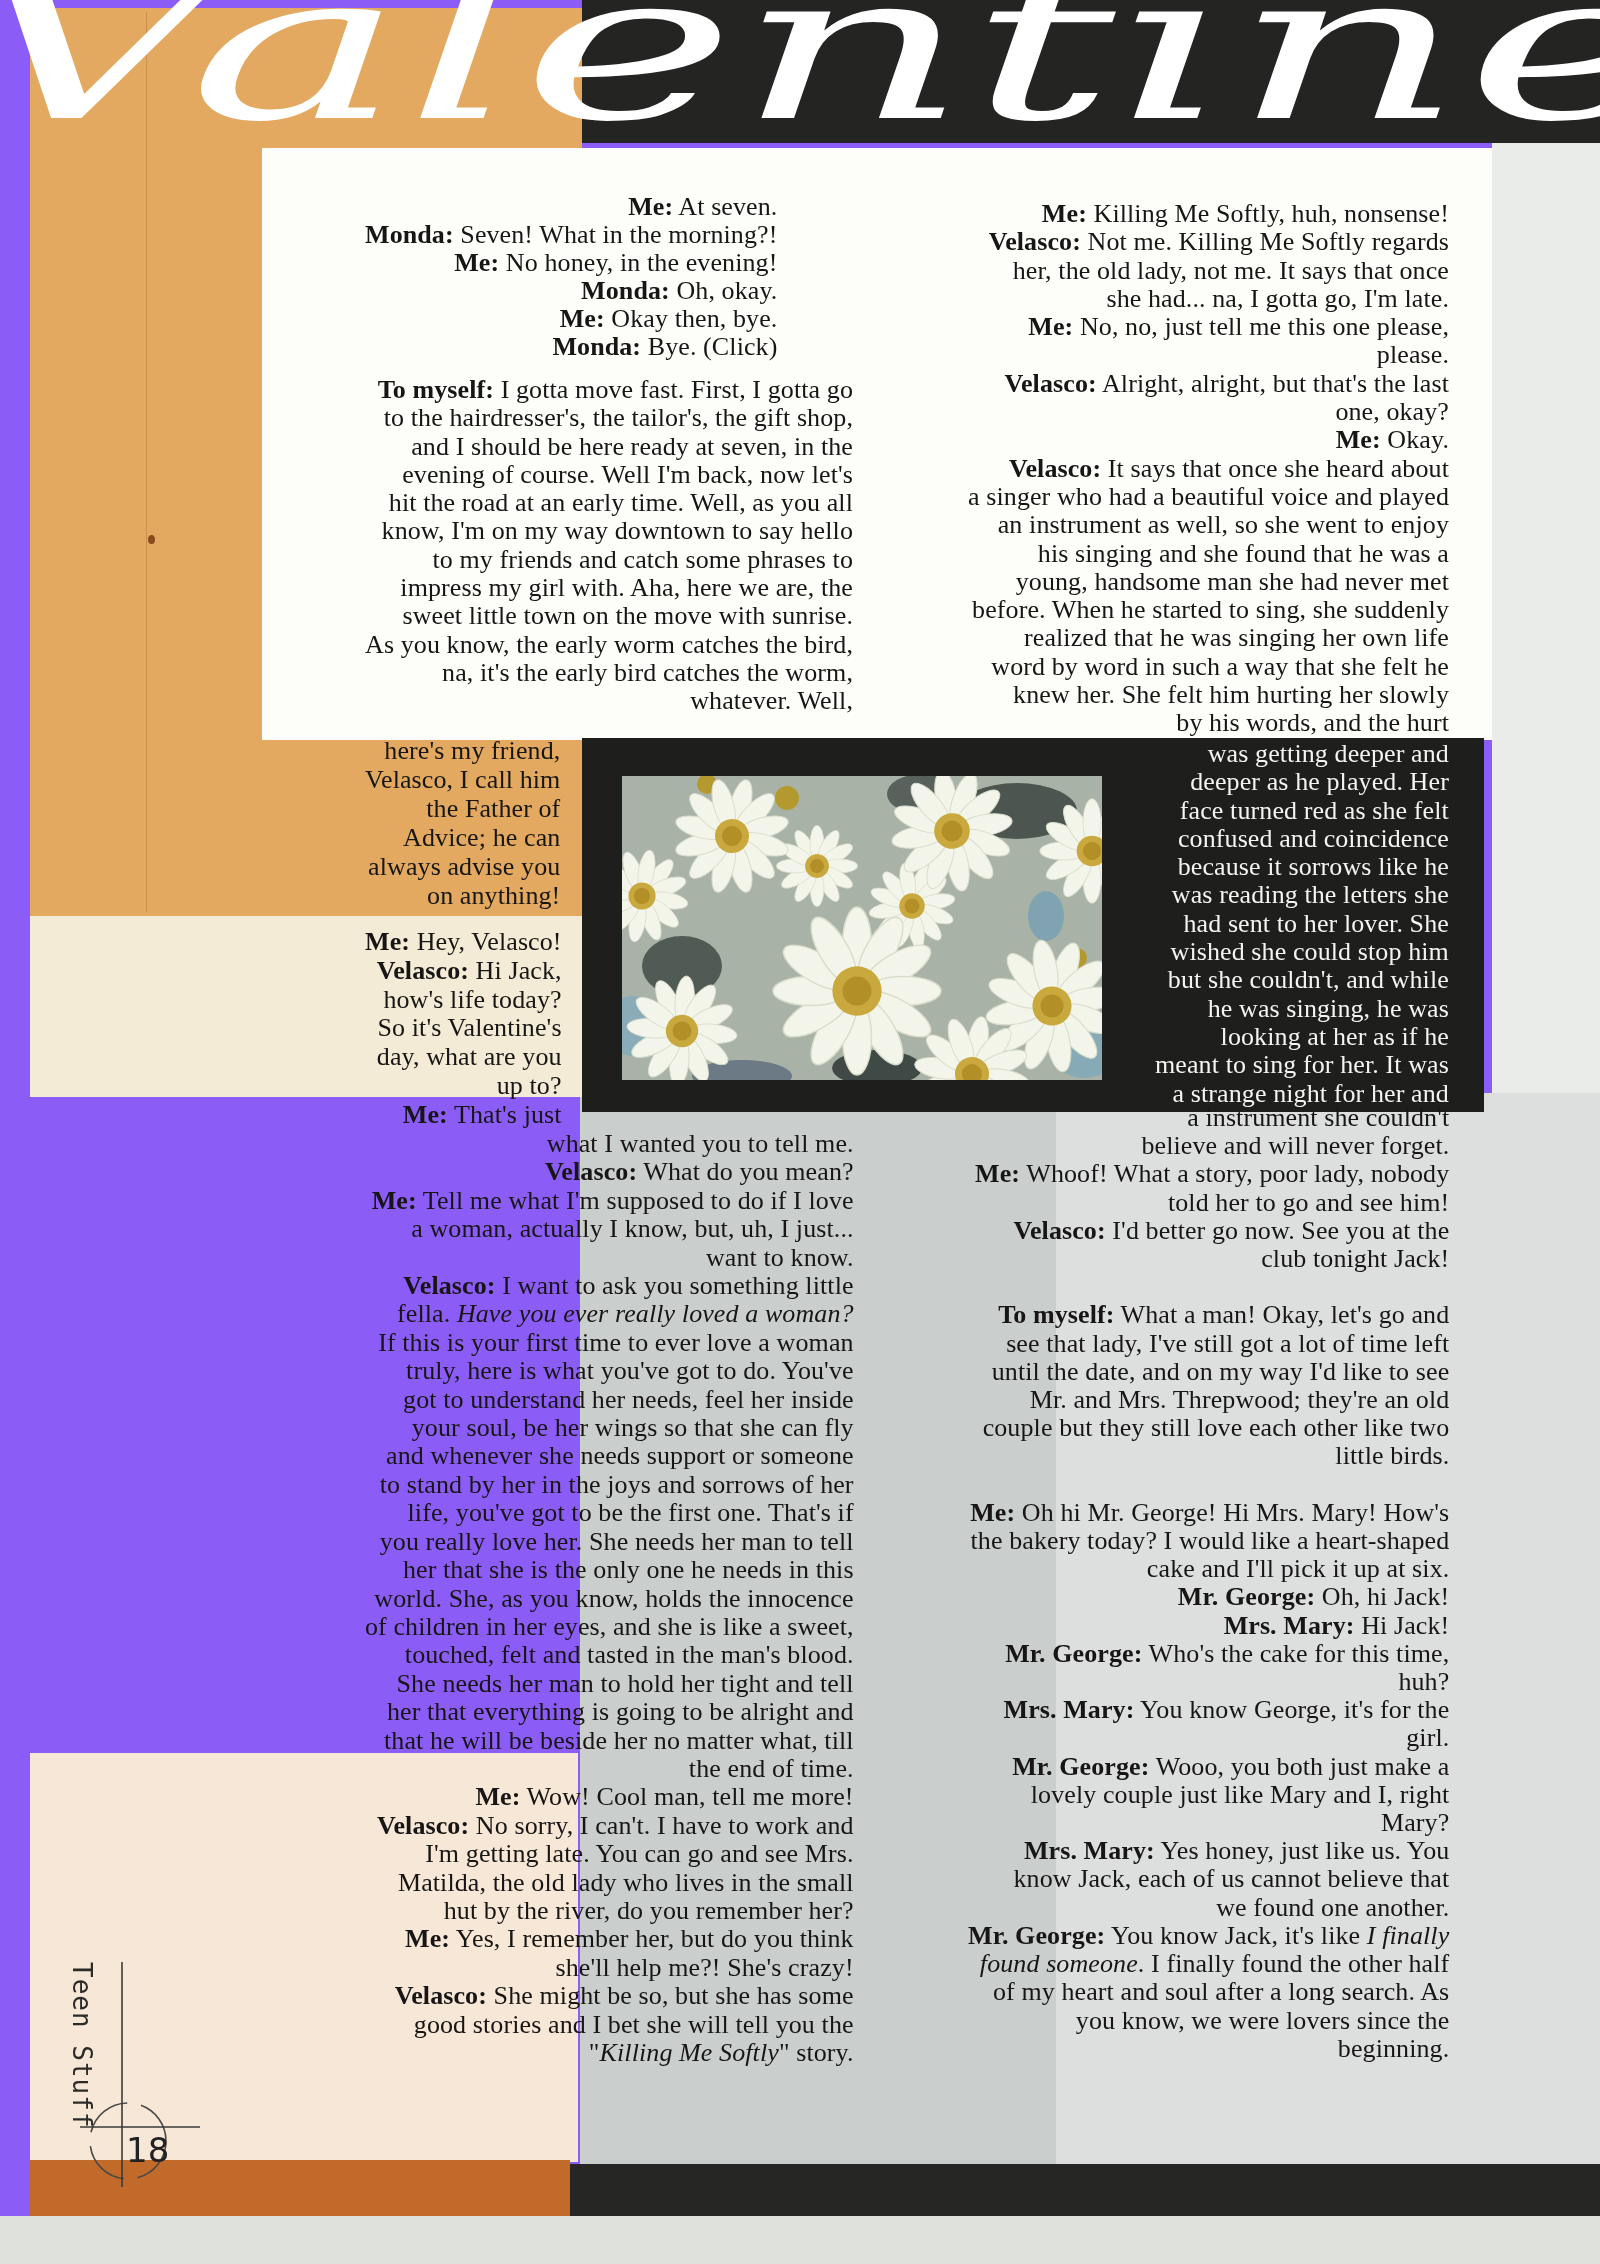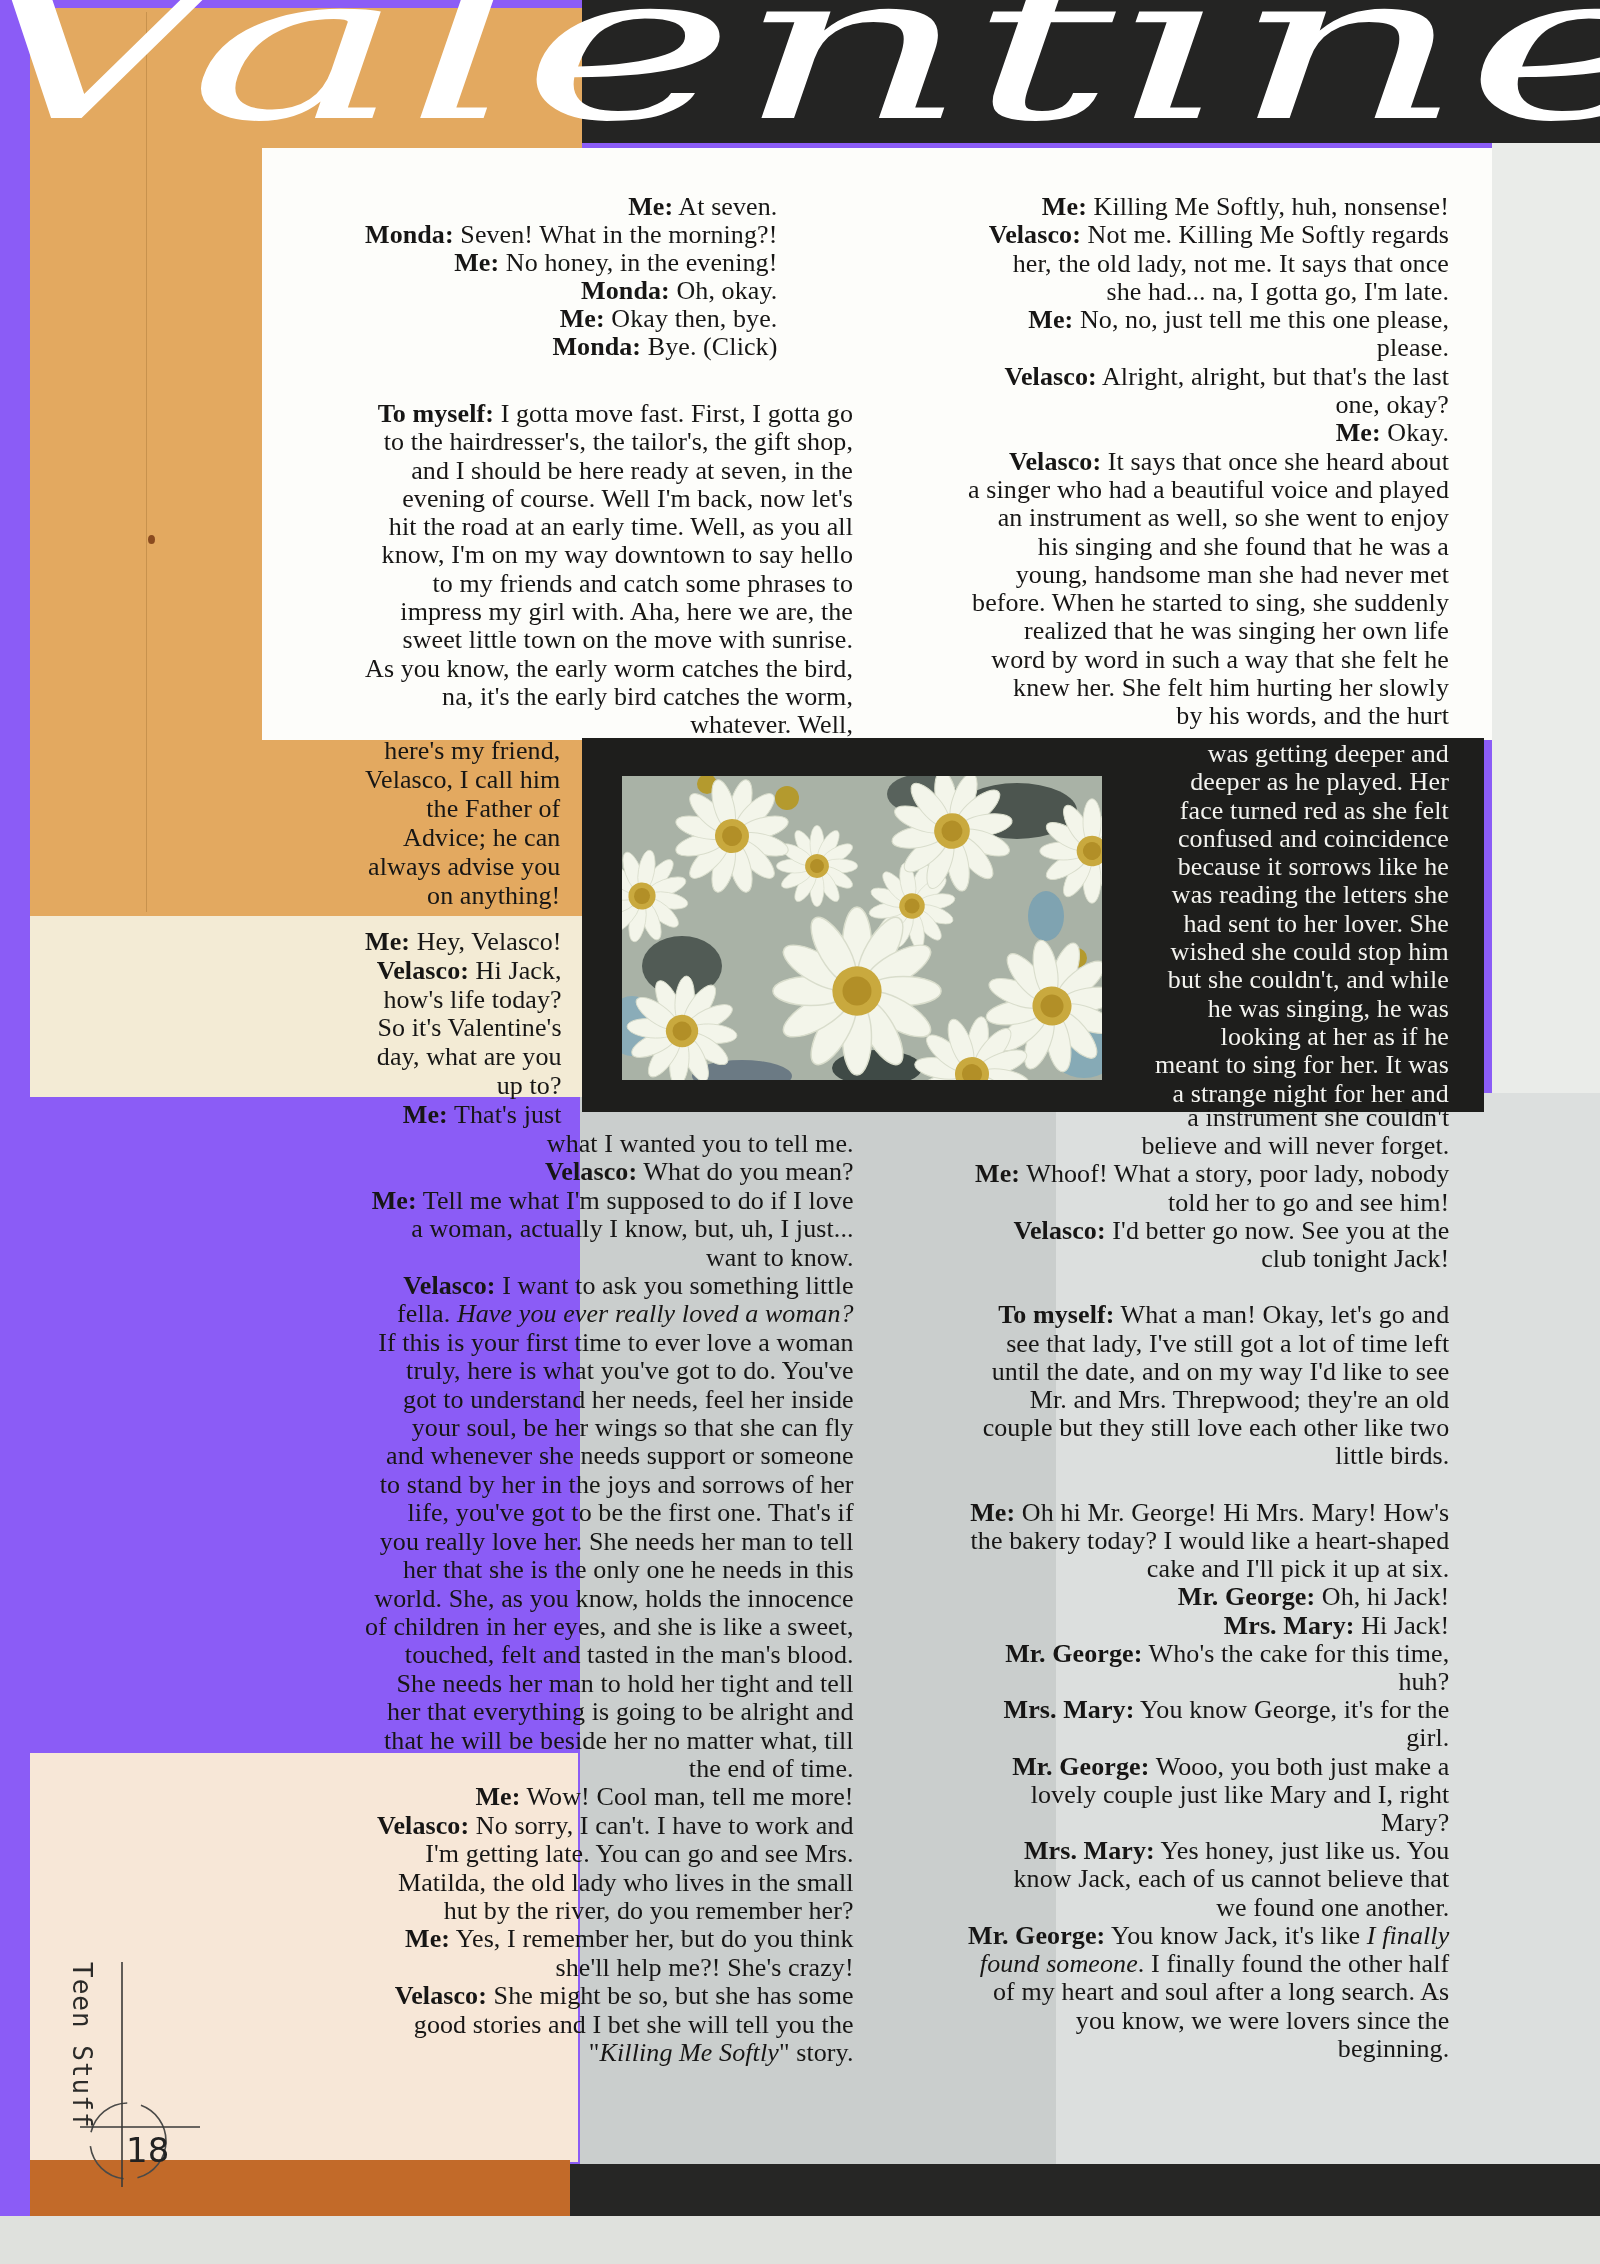--- a/index.html
+++ b/index.html
@@ -21,25 +21,25 @@
   .bottom-orange{left:30px;top:2160px;width:540px;height:93px;background:#c26a29;}
   .bottom-black{left:570px;top:2164px;width:1030px;height:93px;background:#262625;}
   .speck{left:148px;top:535px;width:7px;height:9px;background:#8a4b1f;border-radius:50%;}
   
   .col{font-size:26px;letter-spacing:.1px;text-align:right;}
   .col .tl{white-space:pre;}
   .col .ind{padding-left:187px;}
   .col .blank{visibility:hidden;}
   b{font-weight:bold;}
   .c-left-top   {left:365px;top:193px;line-height:28px;}
-  .c-left-myself{left:365px;top:400px;line-height:28.3px;}
+  .c-left-myself{left:365px;top:376px;line-height:28.3px;}
   .c-narrow-or  {left:365px;top:736px;line-height:29px;}
   .c-narrow-cr  {left:365px;top:928px;line-height:28.8px;}
   .c-left-wide  {left:365px;top:1130px;line-height:28.4px;}
-  .c-right-top  {left:968px;top:193px;line-height:28.3px;}
+  .c-right-top  {left:968px;top:200px;line-height:28.3px;}
   .c-black-box  {left:1155px;top:740px;line-height:28.3px;color:#f4f4f0;}
   .c-right-low  {left:968px;top:1104px;line-height:28.2px;}
   
   .title-script{left:0;top:0;width:1600px;height:150px;}
   
   .teen-stuff{left:97px;top:1962px;font-family:"DejaVu Sans Mono",monospace;font-size:26px;
               color:#2c2b29;letter-spacing:1px;transform:rotate(90deg);transform-origin:0 0;white-space:pre;}
   .folio-svg{left:60px;top:1950px;}
   .folio-num{font-family:"DejaVu Sans",sans-serif;font-size:34px;fill:#222;}
 </style>

